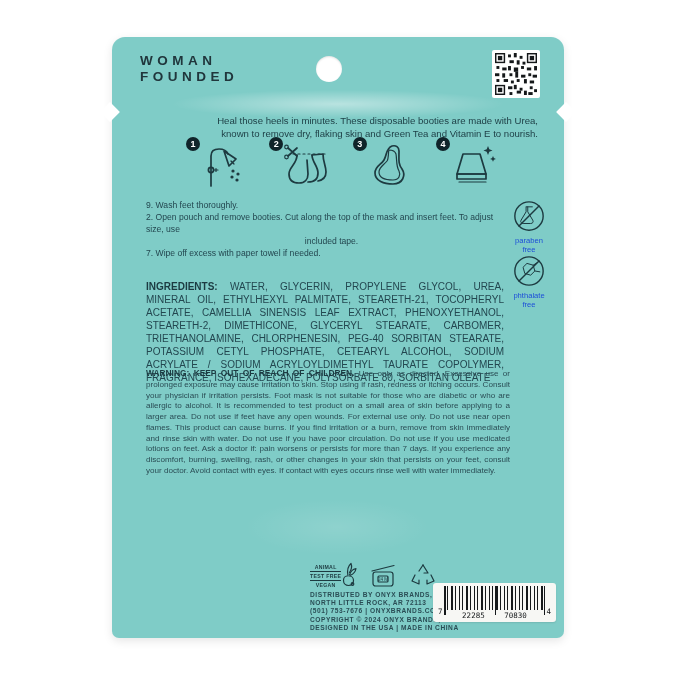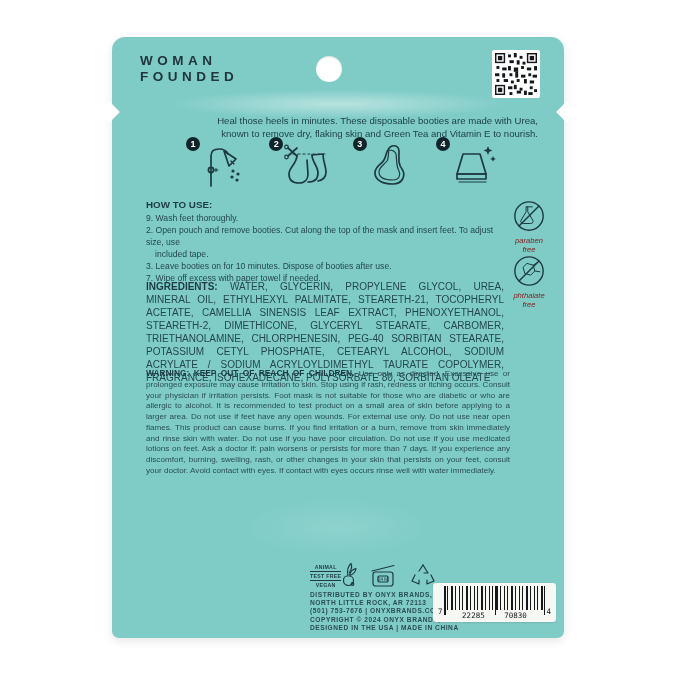--- a/index.html
+++ b/index.html
@@ -38,23 +38,23 @@
 
   .steps { position:absolute; left:74px; top:100px; width:312px; display:flex; justify-content:space-between; }
   .step { position:relative; width:62px; height:56px; }
   .step-num { position:absolute; left:0; top:0; width:14px; height:14px; border-radius:50%; background:#10242a; color:#fff; font-size:9px; font-weight:bold; display:flex; align-items:center; justify-content:center; }
   .step-icon { position:absolute; left:12px; top:4px; width:48px; height:48px; }
   .step-icon svg { width:100%; height:100%; }
 
   .howto { position:absolute; left:34px; top:162px; width:362px; color:#234750; }
   .howto h3 { font-size:9.8px; font-weight:bold; color:#1c3b42; margin-bottom:2px; }
   .howto li { font-size:8.6px; line-height:1.4; list-style:none; }
-  .howto li .hang { display:block; padding-left:9px; }
-
-  .badge { position:absolute; left:388px; width:58px; text-align:center; color:#7f1d1d;font-style:italic; }
+  .howto li .hang { display:block; padding-left:9px;text-align:center; }
+
+  .badge { position:absolute; left:388px; width:58px; text-align:center; color:#1d4ed8; }
   .badge .ring { width:40px; height:40px; margin:0 auto; }
   .badge .ring svg { width:100%; height:100%; }
   .badge .lbl { font-size:7.6px; line-height:1.15; margin-top:1px; }
   .badge.b1 { top:159px; }
   .badge.b2 { top:214px; }
 
   .ingredients { position:absolute; left:34px; top:243px; width:358px; font-size:10px; line-height:1.3; text-align:justify; color:#234750; }
   .ingredients b { color:#1c3b42; }
 
   .warning { position:absolute; left:34px; top:331px; width:364px; font-size:8.1px; line-height:1.33; text-align:justify; color:#2a4d55; }
@@ -208,25 +208,23 @@
             <path class="ln" d="M9 33 h29 v5 H9 z"></path>
             <path class="ln thin" d="M11 41 h27"></path>
             <path class="fillink" d="M40 5 l1.3 3.2 3.2 1.3 -3.2 1.3 -1.3 3.2 -1.3 -3.2 -3.2 -1.3 3.2 -1.3 z"></path>
             <path class="fillink" d="M45 15 l0.9 2 2 0.9 -2 0.9 -0.9 2 -0.9 -2 -2 -0.9 2 -0.9 z"></path>
           </svg>
         </div>
       </div>
     </div>
 
     <div class="howto">
-      <h3>HOW TO USE:</h3>
       <ul>
         <li>9. Wash feet thoroughly.</li>
         <li><span>2. Open pouch and remove booties. Cut along the top of the mask and insert feet. To adjust size, use</span><span class="hang">included tape.</span></li>
-        <li>3. Leave booties on for 10 minutes. Dispose of booties after use.</li>
         <li>7. Wipe off excess with paper towel if needed.</li>
       </ul>
     </div>
 
     <div class="badge b1">
       <div class="ring">
         <svg viewBox="0 0 48 48">
           <circle class="ln" cx="24" cy="24" r="17"></circle>
           <path class="ln thin" d="M21 13 h7 M22.5 13 v6 l6 10 c1.2 2 0 4 -2.5 4 h-9 c-2.5 0 -3.7 -2 -2.5 -4 l6 -10 v-6"></path>
           <path class="ln" d="M12 36 L36 12"></path>

